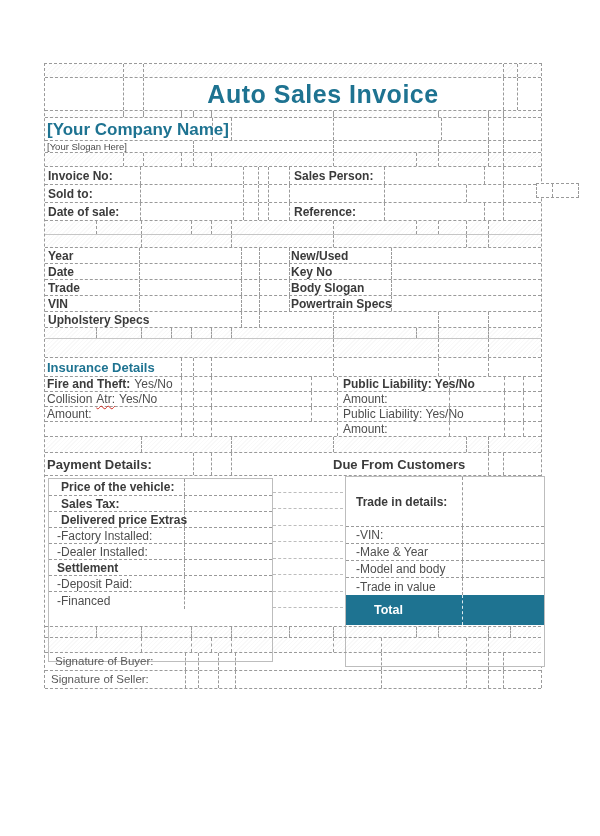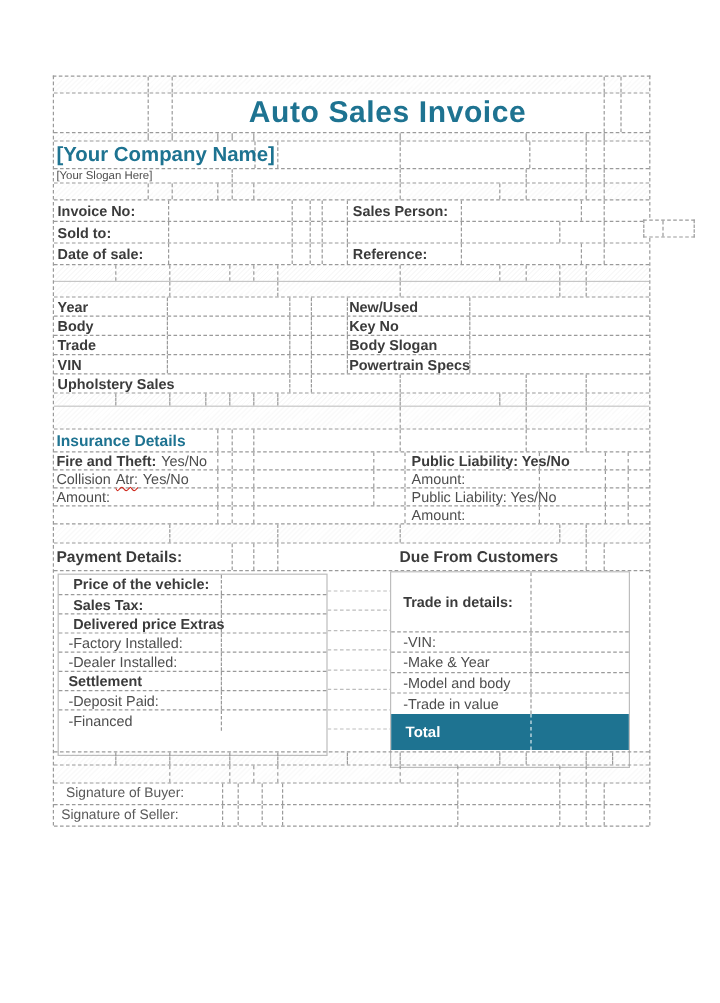--- a/index.html
+++ b/index.html
@@ -31,21 +31,21 @@
   .ext .v{border-left:1px dashed var(--grid);}
   
   .pbox{position:absolute;box-sizing:border-box;border:1px solid #bdbdbd;background:#fff;}
   .prow{position:relative;box-sizing:border-box;border-bottom:1px dashed var(--grid);}
   .prow:last-child{border-bottom:none;}
   .pstrip{position:absolute;left:228px;top:0;width:70px;height:150px;}
   .pstrip div{box-sizing:border-box;height:16.5px;border-bottom:1px dashed #bdbdbd;}
   .pstrip div:last-child{border-bottom:none;}
   .tradehead{position:relative;box-sizing:border-box;border-bottom:1px dashed var(--grid);}
   .total{position:relative;box-sizing:border-box;background:var(--accent);display:flex;}
-  .total .tl{flex:0 0 117px;display:flex;align-items:center;padding-left:12px;box-sizing:border-box;
+  .total .tl{flex:0 0 117px;display:flex;align-items:center;padding-left:28px;box-sizing:border-box;
              border-right:1px dashed rgba(255,255,255,.85);}
   .total .tv{flex:1;display:flex;align-items:center;justify-content:center;}
   .total span{color:#fff;font-weight:bold;font-size:12.5px;}
 </style>
 </head>
 <body>
 
 <div id="page">
 <div id="sheet">
 
@@ -186,21 +186,21 @@
     <span class="lbl b" style="left:246px">New/Used</span>
     <div class="val" style="left:95px;width:100px"></div>
     <div class="val" style="left:347px;width:149px"></div>
   </div>
   <div class="row" style="height:16px">
     <i class="v" style="left:94px"></i>
     <i class="v" style="left:196px"></i>
     <i class="v" style="left:214px"></i>
     <i class="v" style="left:244px"></i>
     <i class="v" style="left:346px"></i>
-    <span class="lbl b" style="left:3px">Body</span>
+    <span class="lbl b" style="left:3px">Date</span>
     <span class="lbl b" style="left:246px">Key No</span>
     <div class="val" style="left:95px;width:100px"></div>
     <div class="val" style="left:347px;width:149px"></div>
   </div>
   <div class="row" style="height:16px">
     <i class="v" style="left:94px"></i>
     <i class="v" style="left:196px"></i>
     <i class="v" style="left:214px"></i>
     <i class="v" style="left:244px"></i>
     <i class="v" style="left:346px"></i>
@@ -219,21 +219,21 @@
     <span class="lbl b" style="left:246px">Powertrain Specs</span>
     <div class="val" style="left:95px;width:100px"></div>
     <div class="val" style="left:347px;width:149px"></div>
   </div>
   <div class="row" style="height:16px">
     <i class="v" style="left:196px"></i>
     <i class="v" style="left:214px"></i>
     <i class="v" style="left:288px"></i>
     <i class="v" style="left:393px"></i>
     <i class="v" style="left:443px"></i>
-    <span class="lbl b" style="left:3px">Upholstery Sales</span>
+    <span class="lbl b" style="left:3px">Upholstery Specs</span>
     <div class="val" style="left:130px;width:66px"></div>
   </div>
 
   <div class="row hz solid" style="height:11px">
     <i class="v" style="left:51px"></i>
     <i class="v" style="left:96px"></i>
     <i class="v" style="left:126px"></i>
     <i class="v" style="left:146px"></i>
     <i class="v" style="left:166px"></i>
     <i class="v" style="left:186px"></i>
@@ -329,21 +329,21 @@
           <div></div>
           <div></div>
           <div></div>
           <div></div>
           <div></div>
           <div></div>
           <div></div>
           <div></div>
     </div>
 
-    <div class="pbox" style="left:3px;top:2px;width:225px;height:152px">
+    <div class="pbox" style="left:3px;top:2px;width:225px;height:184px">
       <div class="prow" style="height:17px">
         <i class="v" style="left:135px"></i>
         <span class="lbl b" style="left:12px">Price of the vehicle:</span>
         <div class="val" style="left:136px;width:88px"></div>
       </div>
       <div class="prow" style="height:16px">
         <i class="v" style="left:135px"></i>
         <span class="lbl b" style="left:12px">Sales Tax:</span>
         <div class="val" style="left:136px;width:88px"></div>
       </div>
@@ -372,21 +372,21 @@
         <span class="lbl" style="left:8px">-Deposit Paid:</span>
         <div class="val" style="left:136px;width:88px"></div>
       </div>
       <div class="prow" style="height:17px">
         <i class="v" style="left:135px"></i>
         <span class="lbl" style="left:8px">-Financed</span>
         <div class="val" style="left:136px;width:88px"></div>
       </div>
     </div>
 
-    <div class="pbox" style="left:280px;top:0;width:200px;height:164px">
+    <div class="pbox" style="left:300px;top:0;width:200px;height:191px">
       <div class="tradehead" style="height:50px">
         <i class="v" style="left:116px"></i>
         <span class="lbl b" style="left:10px">Trade in details:</span>
         <div class="val" style="left:117px;width:81px"></div>
       </div>
       <div class="prow" style="height:17px">
         <i class="v" style="left:116px"></i>
         <span class="lbl" style="left:10px">-VIN:</span>
         <div class="val" style="left:117px;width:81px"></div>
       </div>

